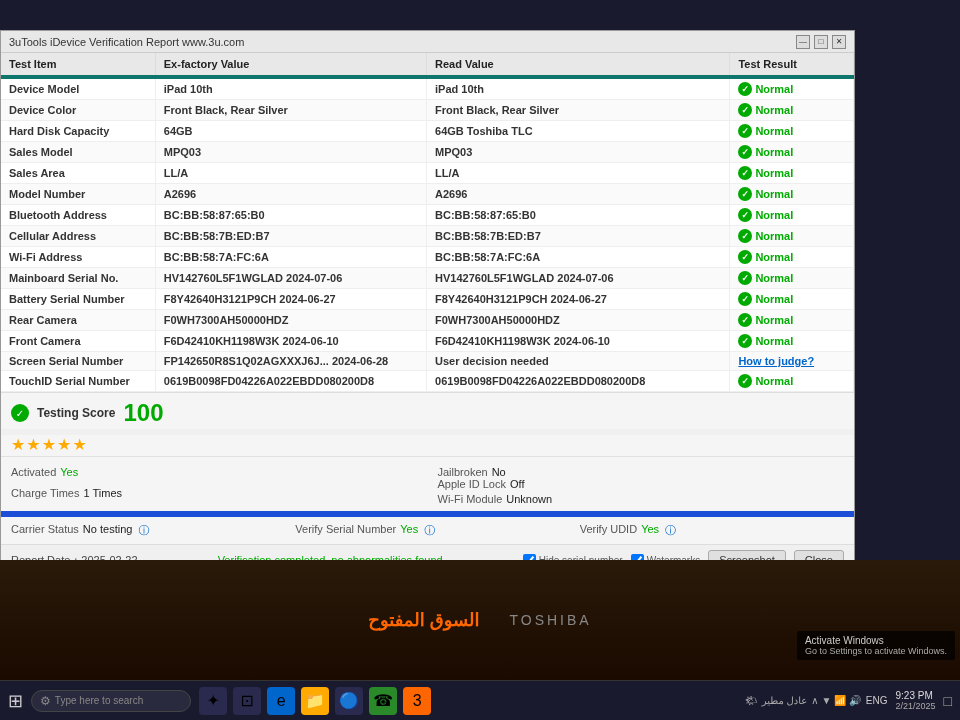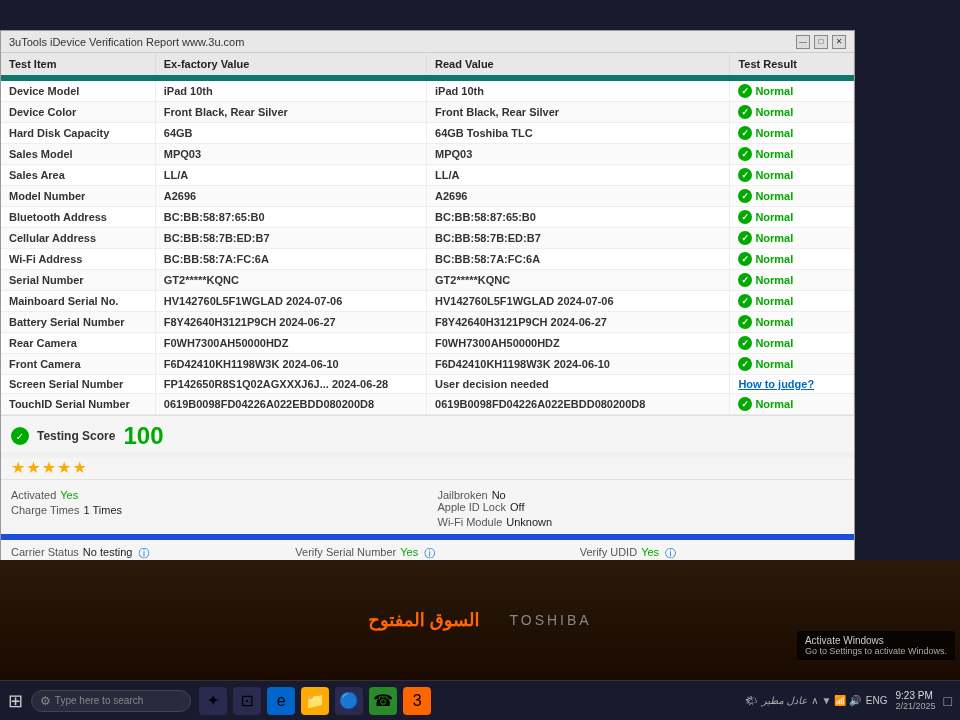--- a/index.html
+++ b/index.html
@@ -60,21 +60,21 @@
     }
 
     table {
       width: 100%;
       border-collapse: collapse;
       font-size: 11px;
     }
 
     thead tr {
       background: #e8e8e8;
-      border-bottom: 6px solid #0f766e;
+      border-bottom: 4px solid #0f766e;
     }
 
     thead th {
       padding: 5px 8px;
       text-align: left;
       font-weight: bold;
       color: #222;
       border-right: 1px solid #ddd;
     }
 
@@ -418,28 +418,20 @@
           </tr>
           <tr>
             <td>Wi-Fi Address</td>
             <td>BC:BB:58:7A:FC:6A</td>
             <td>BC:BB:58:7A:FC:6A</td>
             <td>
               <span class="normal-badge">Normal</span>
             </td>
           </tr>
           <tr>
-            <td>Serial Number</td>
-            <td>GT2*****KQNC</td>
-            <td>GT2*****KQNC</td>
-            <td>
-              <span class="normal-badge">Normal</span>
-            </td>
-          </tr>
-          <tr>
             <td>Mainboard Serial No.</td>
             <td>HV142760L5F1WGLAD  2024-07-06</td>
             <td>HV142760L5F1WGLAD  2024-07-06</td>
             <td>
               <span class="normal-badge">Normal</span>
             </td>
           </tr>
           <tr>
             <td>Battery Serial Number</td>
             <td>F8Y42640H3121P9CH  2024-06-27</td>
@@ -496,21 +488,21 @@
     <div style="padding: 0 10px 2px 10px; background:#f5f5f5;">
       <span class="stars">★★★★★</span>
     </div>
 
     <div class="info-section">
       <div class="col-third">
         <div class="info-item" style="margin-top:3px;">
           <span class="info-key">Activated</span>
           <span class="info-val green">Yes</span>
         </div>
-        <div class="info-item" style="margin-top:3px;">
+        <div class="info-item" style="margin-top:9px;">
           <span class="info-key">Charge Times</span>
           <span class="info-val">1 Times</span>
         </div>
       </div>
       <div class="col-third">
         <div class="info-item" style="margin-top:3px;">
           <span class="info-key">Jailbroken</span>
           <span class="info-val">No</span>
         </div>
         <div class="info-item">
@@ -588,21 +580,21 @@
     <div class="taskbar-icon" style="background:#2a2a4e;">⊡</div>
     <div class="taskbar-icon" style="background:#0066cc;">e</div>
     <div class="taskbar-icon" style="background:#ffaa00;">📁</div>
     <div class="taskbar-icon" style="background:#2a2a4e;">🔵</div>
     <div class="taskbar-icon" style="background:#2a8a2a;">☎</div>
     <div class="taskbar-icon" style="background:#ff6600;">3</div>
   </div>
   <div class="taskbar-right">
     <div class="sys-tray">
       <span>🌤</span>
-      <span style="color:#aaa;font-style:italic;">عادل مطير</span>
+      <span style="color:#aaa;">عادل مطير</span>
       <span style="color:#aaa;">∧ ▼ 📶 🔊</span>
       <span style="color:#ccc;">ENG</span>
     </div>
     <div>
       <div style="color:#ddd;">9:23 PM</div>
       <div style="color:#aaa;font-size:9px;">2/21/2025</div>
     </div>
     <div style="color:#aaa;font-size:14px;">□</div>
   </div>
 </div>

